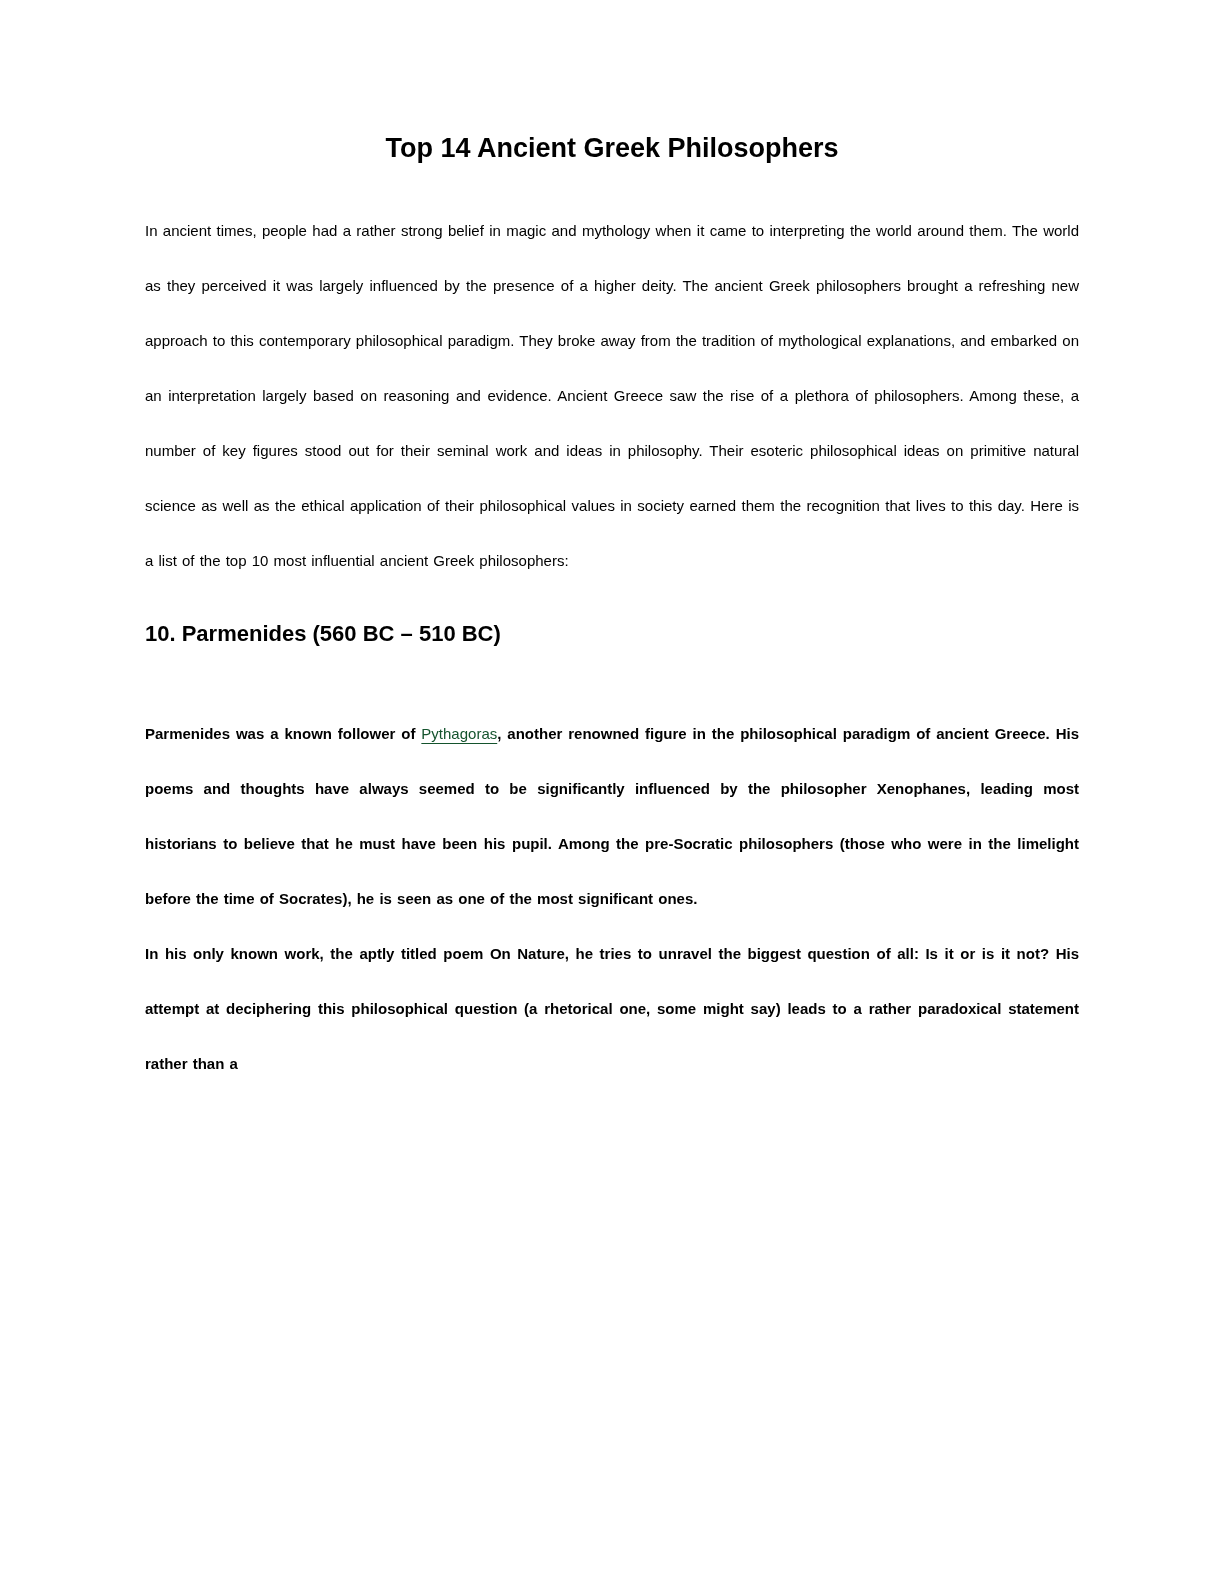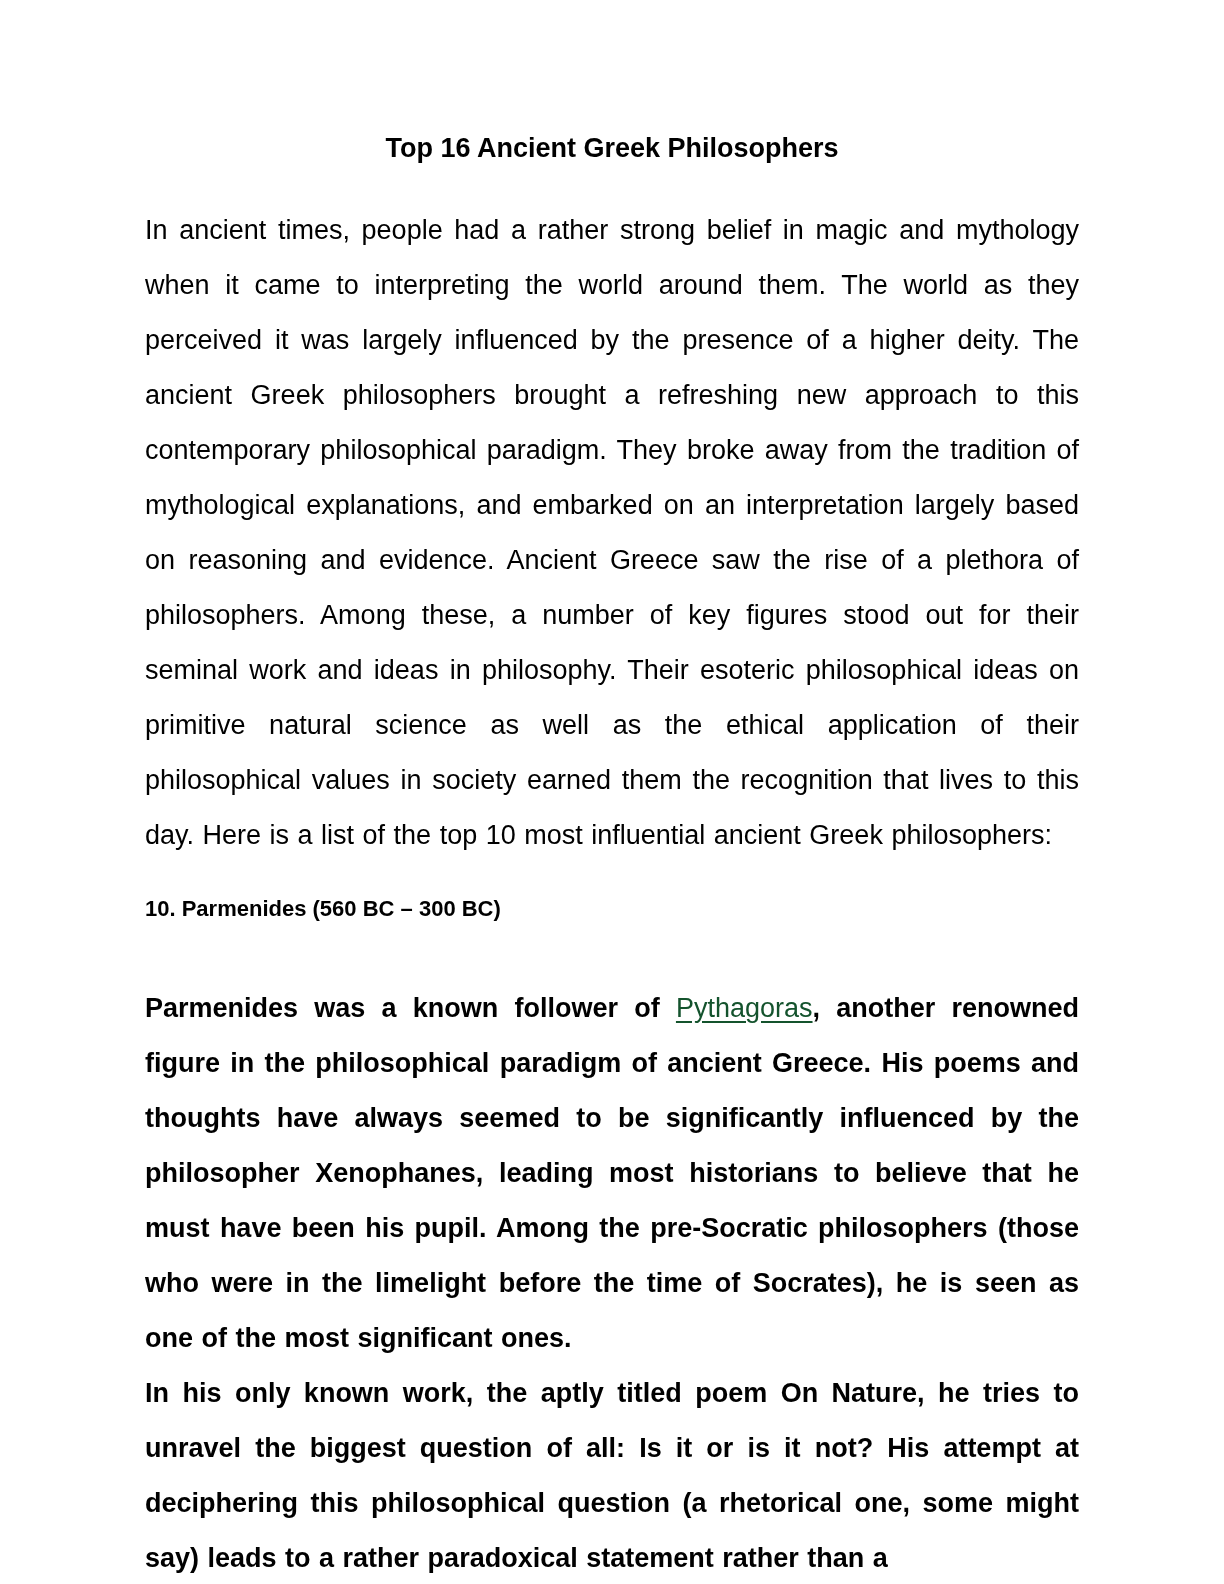--- a/index.html
+++ b/index.html
@@ -22,21 +22,21 @@
   .doc-title {
     margin: 0;
     font-size: 27px;
     line-height: 33px;
     font-weight: 700;
     text-align: center;
     color: #000000;
   }
   .body-para {
     margin: 0;
-    font-size: 27px;
+    font-size: 15px;
     line-height: 55px;
     text-align: justify;
     word-spacing: 1px;
     color: #000000;
   }
   .para-intro   { margin-top: 38px; }
   .para-follow  { margin-top: 58px; }
   .para-contig  { margin-top: 0; }
   .section-heading {
     margin: 32px 0 0 0;
@@ -52,23 +52,23 @@
     text-decoration: underline;
     text-underline-offset: 4px;
     color: #14532d;
   }
 </style>
 </head>
 <body>
 
 <div class="page">
 
-  <h1 class="doc-title">Top 16 Ancient Greek Philosophers</h1>
+  <h1 class="doc-title">Top 14 Ancient Greek Philosophers</h1>
 
   <p class="body-para para-intro">In ancient times, people had a rather strong belief in magic and mythology when it came to interpreting the world around them. The world as they perceived it was largely influenced by the presence of a higher deity. The ancient Greek philosophers brought a refreshing new approach to this contemporary philosophical paradigm. They broke away from the tradition of mythological explanations, and embarked on an interpretation largely based on reasoning and evidence. Ancient Greece saw the rise of a plethora of philosophers. Among these, a number of key figures stood out for their seminal work and ideas in philosophy. Their esoteric philosophical ideas on primitive natural science as well as the ethical application of their philosophical values in society earned them the recognition that lives to this day. Here is a list of the top 10 most influential ancient Greek philosophers:</p>
 
-  <h2 class="section-heading">10. Parmenides (560 BC – 300 BC)</h2>
+  <h2 class="section-heading">10. Parmenides (560 BC – 510 BC)</h2>
 
   <p class="body-para para-follow"><span class="run-normal">Parmenides was a known follower of </span><span class="run-underline">Pythagoras</span><span class="run-normal">, another renowned figure in the philosophical paradigm of ancient Greece. His poems and thoughts have always seemed to be significantly influenced by the philosopher Xenophanes, leading most historians to believe that he must have been his pupil. Among the pre-Socratic philosophers (those who were in the limelight before the time of Socrates), he is seen as one of the most significant ones.</span></p>
 
   <p class="body-para para-contig"><span class="run-normal">In his only known work, the aptly titled poem On Nature, he tries to unravel the biggest question of all: </span><span class="run-bold">Is it or is it not?</span><span class="run-normal"> His attempt at deciphering this philosophical question (a rhetorical one, some might say) leads to a rather paradoxical statement rather than a</span></p>
 
 </div>
 
 </body></html>

